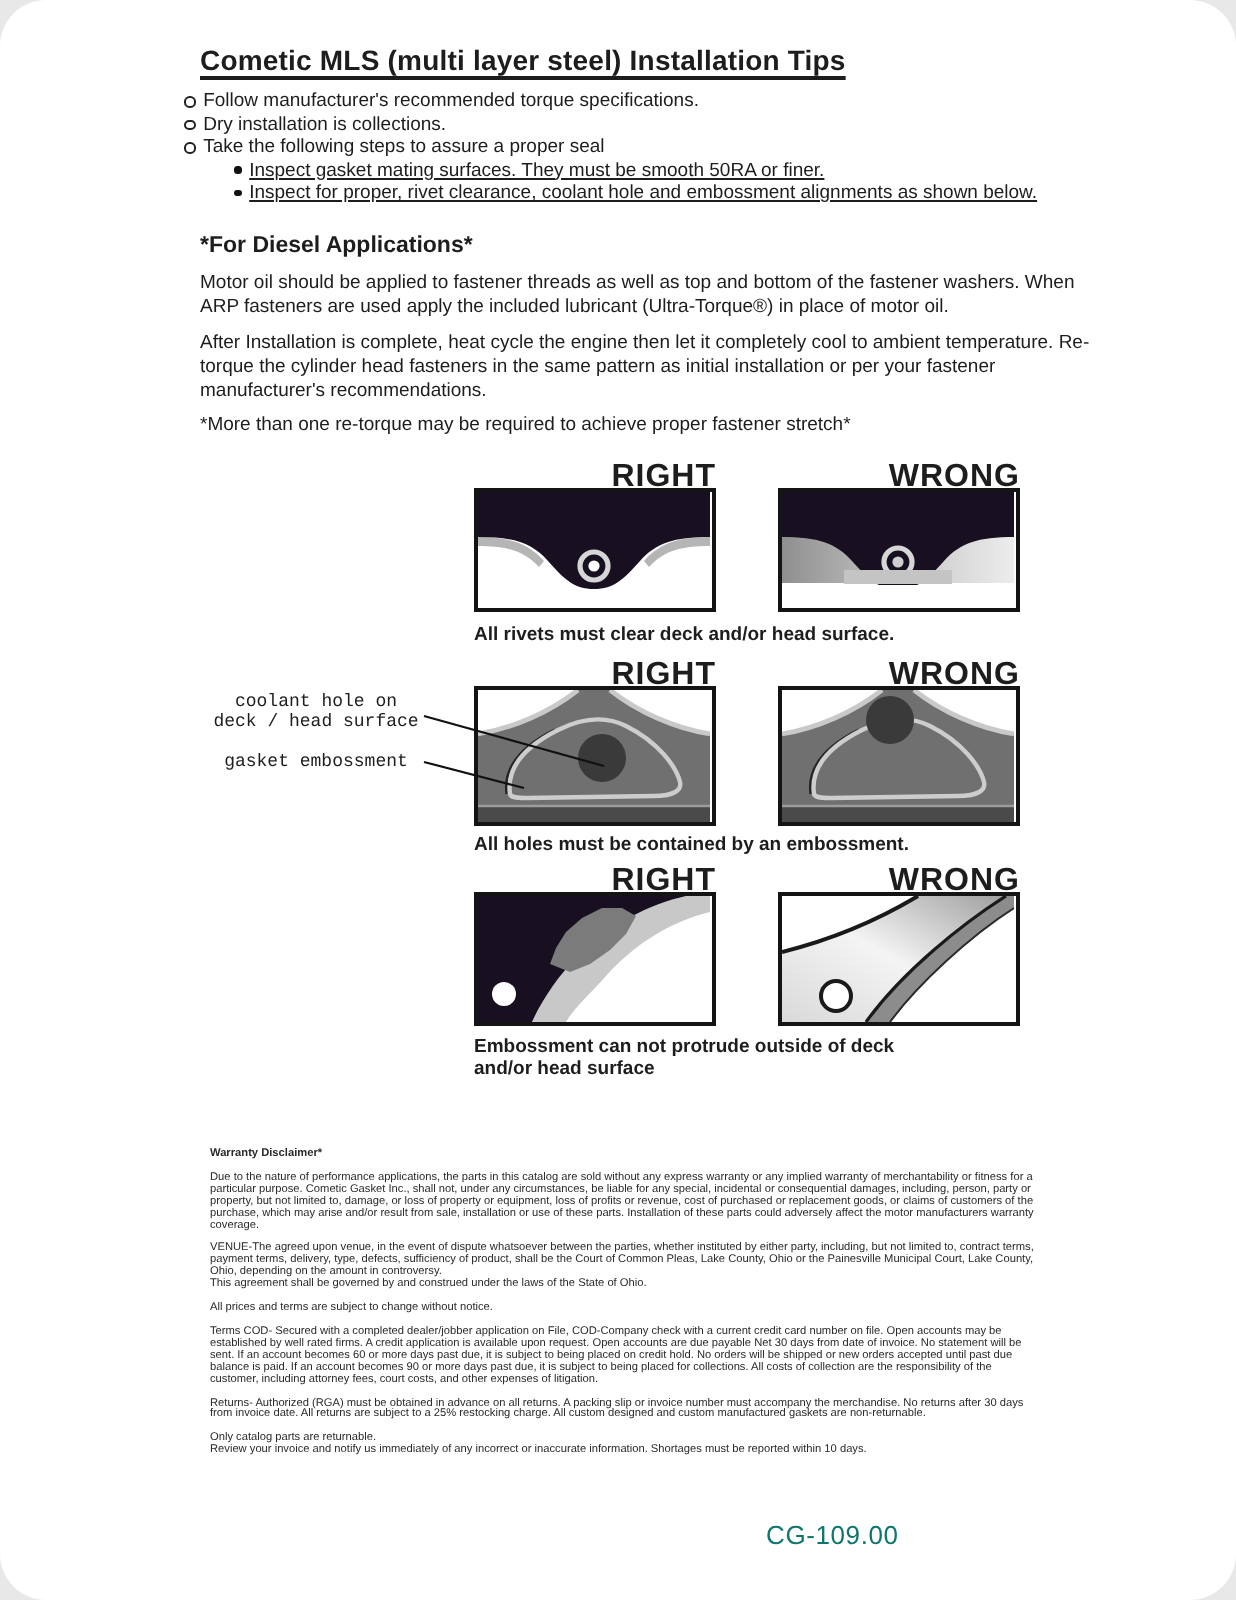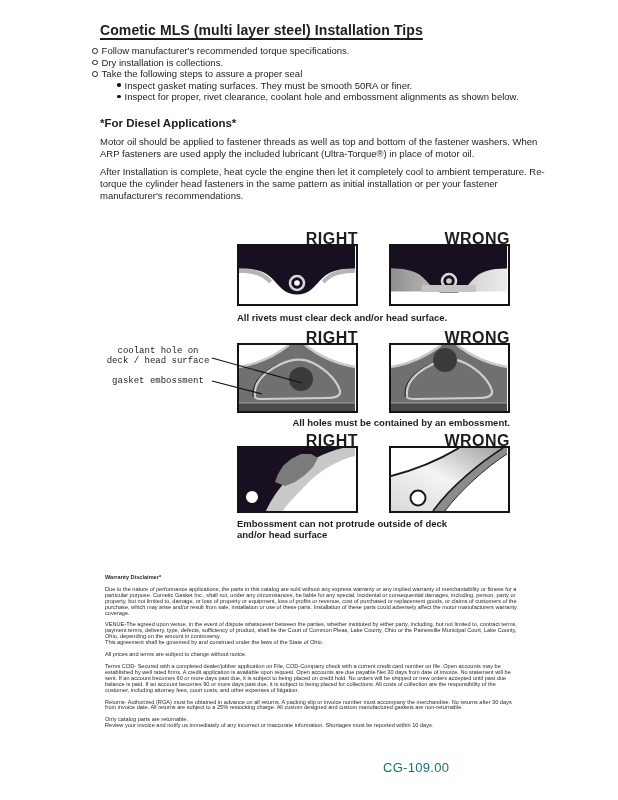--- a/index.html
+++ b/index.html
@@ -1,29 +1,29 @@
 <!DOCTYPE html>
 <html style="--ink: #181020; --text: #1d1d1d; --gray-light: #b5b5b5; --gray-mid: #707070; --gray-dark: #4a4a4a; --emboss-line: #cdcdcd;"><head>
 <meta charset="utf-8">
 <style>
   html,body{margin:0;padding:0;background:#e8e8e8;}
   .page{
     position:relative;width:618px;height:800px;background:#ffffff;
     font-family:"Liberation Sans", sans-serif;color:var(--text,#1d1d1d);
-    overflow:hidden;margin:0 auto;
+    overflow:hidden;margin:0 auto;border-radius:23px;
   }
   
   .title{
     position:absolute;left:100px;top:22px;font-size:14px;font-weight:bold;
     text-decoration:underline;text-decoration-thickness:1.5px;text-underline-offset:3px;
     letter-spacing:.1px;white-space:nowrap;
   }
   .bullets{position:absolute;left:92px;top:45px;width:470px;font-size:9.5px;line-height:11.5px;}
   .b-row{display:flex;align-items:flex-start;}
-  .b-row.sub{margin-left:25px;}
+  .b-row.sub{margin-left:25px;text-decoration:underline;}
   .mk{flex:0 0 auto;margin:3.2px 4px 0 0;}
   .mk.open{width:3.6px;height:3.6px;border:1px solid #222;border-radius:50%;}
   .mk.dot{width:3.6px;height:3.6px;background:#111;border-radius:50%;margin-top:3.6px;}
   .diesel-h{position:absolute;left:100px;top:117px;font-size:11.5px;font-weight:bold;}
   .para{position:absolute;left:100px;width:448px;font-size:9.5px;line-height:12px;}
   
   .figlabel{position:absolute;width:121px;text-align:right;font-size:16px;font-weight:600;letter-spacing:.5px;}
   .figbox{position:absolute;width:121px;box-sizing:border-box;border:2.5px solid #141414;background:#fff;}
   .figbox svg{display:block;width:116px;}
   .caption{position:absolute;font-size:9.5px;font-weight:600;line-height:11px;}
@@ -62,20 +62,21 @@
     </div>
     <div class="b-row sub">
       <span class="mk dot"></span>
       <span>Inspect for proper, rivet clearance, coolant hole and embossment alignments as shown below.</span>
     </div>
   </div>
 
   <div class="diesel-h">*For Diesel Applications*</div>
   <div class="para" style="top:136px">Motor oil should be applied to fastener threads as well as top and bottom of the fastener washers. When ARP fasteners are used apply the included lubricant (Ultra-Torque®) in place of motor oil.</div>
   <div class="para" style="top:166px">After Installation is complete, heat cycle the engine then let it completely cool to ambient temperature. Re-torque the cylinder head fasteners in the same pattern as initial installation or per your fastener manufacturer's recommendations.</div>
+  <div class="para" style="top:207px">*More than one re-torque may be required to achieve proper fastener stretch*</div>
 
   <div class="figlabel" style="left:237px;top:230px">RIGHT</div>
   <div class="figlabel" style="left:389px;top:230px">WRONG</div>
 
   <div class="figbox" style="left:237px;top:244px">
     <svg viewBox="0 0 116 58" width="116" height="58">
       <rect width="116" height="58" fill="#ffffff"></rect>
       <path d="M0,22.5 C16,22.5 25,25.5 33,34.5 L30.5,37.5 C23,29.5 15,27 0,27 Z" fill="#b5b5b5"></path>
       <path d="M116,22.5 C100,22.5 91,25.5 83,34.5 L85.5,37.5 C93,29.5 101,27 116,27 Z" fill="#b5b5b5"></path>
       <path d="M0,0 H116 V22.5 C98,22.5 89,25.5 81,34.5 C73,43.5 68,48.5 58,48.5 C48,48.5 43,43.5 35,34.5 C27,25.5 18,22.5 0,22.5 Z" style="fill:var(--ink)"></path>
@@ -142,21 +143,21 @@
       <path d="M50,0 C36,11 18,19 0,22" fill="none" stroke="#c9c9c9" stroke-width="2.4"></path>
       <path d="M66,0 C80,11 98,19 116,22" fill="none" stroke="#c9c9c9" stroke-width="2.4"></path>
       <rect y="58" width="116" height="8" style="fill:var(--gray-dark)"></rect>
       <line x1="0" y1="58" x2="116" y2="58" stroke="#9d9d9d" stroke-width="1.2"></line>
       <path d="M14.5,52 C12.5,38 22.5,28 38.5,20" fill="none" stroke="#242424" stroke-width="1.6"></path>
       <path d="M16,52 C14,38 24,28 40,20 C52,14 64,13 74,18 C90,26 99,38 101,46 C102,50 98,53 88,53 L24,54 C18,54 16.5,53.5 16,52 Z" fill="none" style="stroke:var(--emboss-line)" stroke-width="2.2"></path>
       <circle cx="54" cy="15" r="12" fill="#3a3a3a"></circle>
     </svg>
   </div>
 
-  <div class="caption" style="left:237px;top:417px;width:273px;text-align:right">All holes must be contained by an embossment.</div>
+  <div class="caption" style="left:237px;top:417px;width:273px;text-align:left">All holes must be contained by an embossment.</div>
 
   <div class="figlabel" style="left:237px;top:432px">RIGHT</div>
   <div class="figlabel" style="left:389px;top:432px">WRONG</div>
 
   <div class="figbox" style="left:237px;top:446px">
     <svg viewBox="0 0 116 63" width="116" height="63">
       <rect width="116" height="63" fill="#ffffff"></rect>
       <path d="M27,63 C32,52 40,40 50,30 C66,14 86,4 104,0 L116,0 L116,8 C98,12 78,24 64,40 C55,50 48,56 44,63 Z" fill="#c8c8c8"></path>
       <path d="M0,0 H104 C86,4 66,14 50,30 C40,40 32,52 27,63 L0,63 Z" style="fill:var(--ink)"></path>
       <polygon points="36,34 39,26 44,18 52,11 62,6 72,6 79,10 74,19 66,27 56,34 46,38" fill="#7b7b7b"></polygon>

